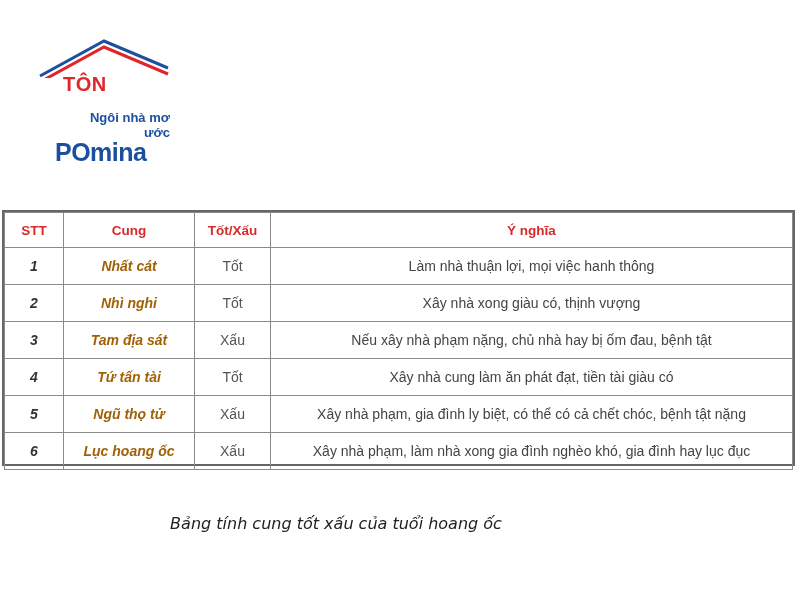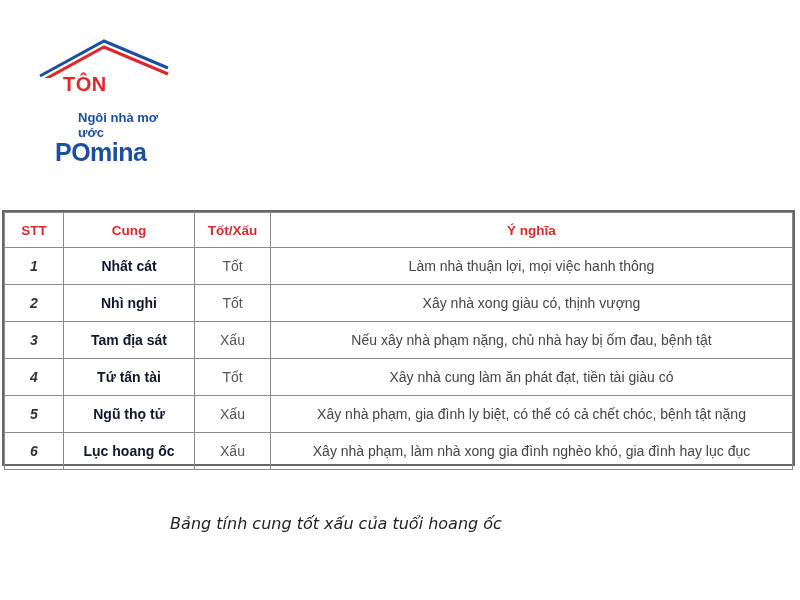--- a/index.html
+++ b/index.html
@@ -1,34 +1,34 @@
 <!DOCTYPE html>
 <html><head>
 <meta charset="utf-8">
 <style>
   html, body { margin: 0; padding: 0; }
   body {
     width: 800px; height: 600px; background: #ffffff; position: relative; overflow: hidden;
     font-family: "Liberation Sans", sans-serif;
   }
-  .logo { position: absolute; left: 38px; top: 38px; width: 132px; height: 100px; }
+  .logo { position: absolute; left: 38px; top: 38px; width: 132px; height: 100px; text-align: right; }
   .logo svg { position: absolute; left: 0; top: 0; }
   .logo .ton { position: absolute; left: 25px; top: 35px; font-weight: bold; font-size: 20px; color: #e0262b; letter-spacing: 0.5px; }
   .logo .pomina { position: absolute; left: 17px; top: 56px; font-weight: bold; font-size: 25px; color: #1d4fa0; letter-spacing: -0.5px; margin-top: 44px; }
   .logo .slogan { position: absolute; left: 40px; top: 72px; font-size: 13px; color: #1d4fa0; font-weight: bold; }
 
   .table-wrap {
     position: absolute; left: 2px; top: 210px; width: 793px; height: 256px;
     border: 2px solid #666; box-sizing: border-box;
   }
   table { border-collapse: collapse; width: 100%; height: 100%; padding-left: 16px; }
   td, th { border: 1px solid #8a8a8a; text-align: center; font-size: 14px; color: #444; padding: 0; }
   th { color: #d92a2a; font-weight: bold; font-size: 13.5px; height: 34px; }
   td.stt { font-weight: bold; font-style: italic; color: #333; width: 58px; }
-  td.cung { font-weight: bold; color: #0f172a; width: 130px; }
+  td.cung { font-weight: bold; font-style: italic; color: #a16207; width: 130px; }
   td.tx { width: 75px; color: #555; }
   td.ynghia { color: #444; }
   tr.row td { height: 36px; }
   .caption {
     position: absolute; left: 0; width: 672px; top: 514px; text-align: center;
     font-style: italic; font-size: 16px; color: #222; font-family: "DejaVu Sans", sans-serif;
   }
 </style>
 </head>
 <body>

